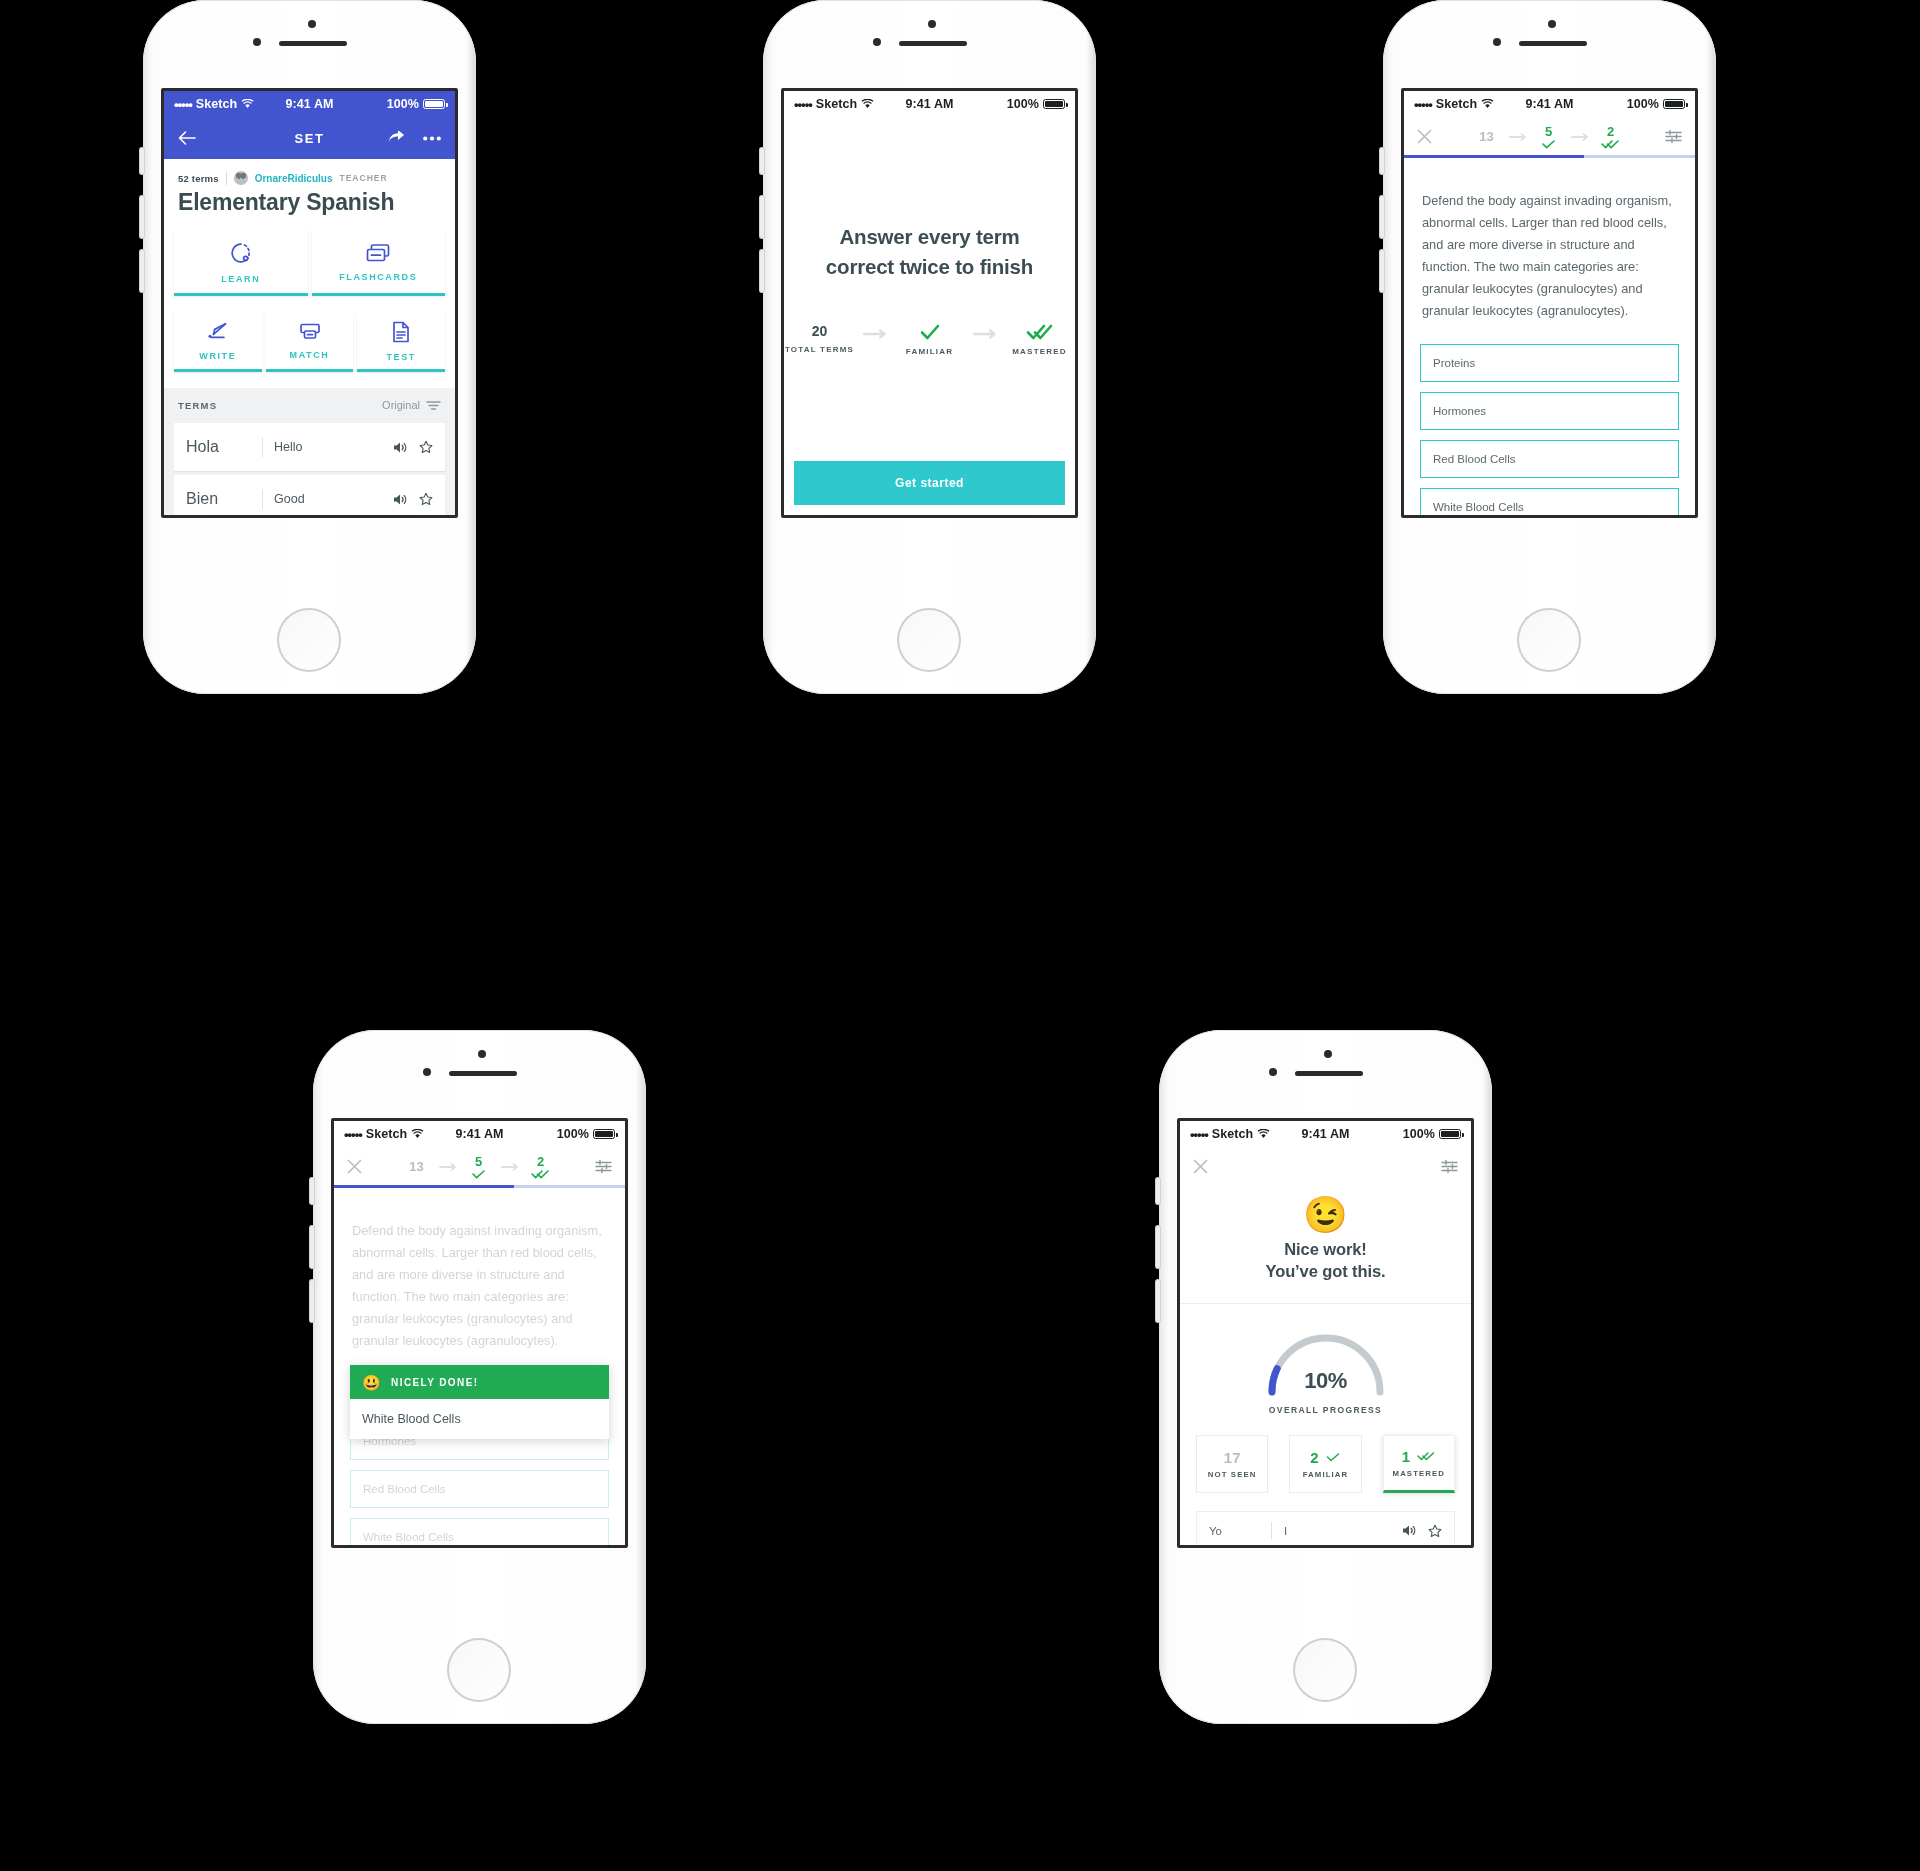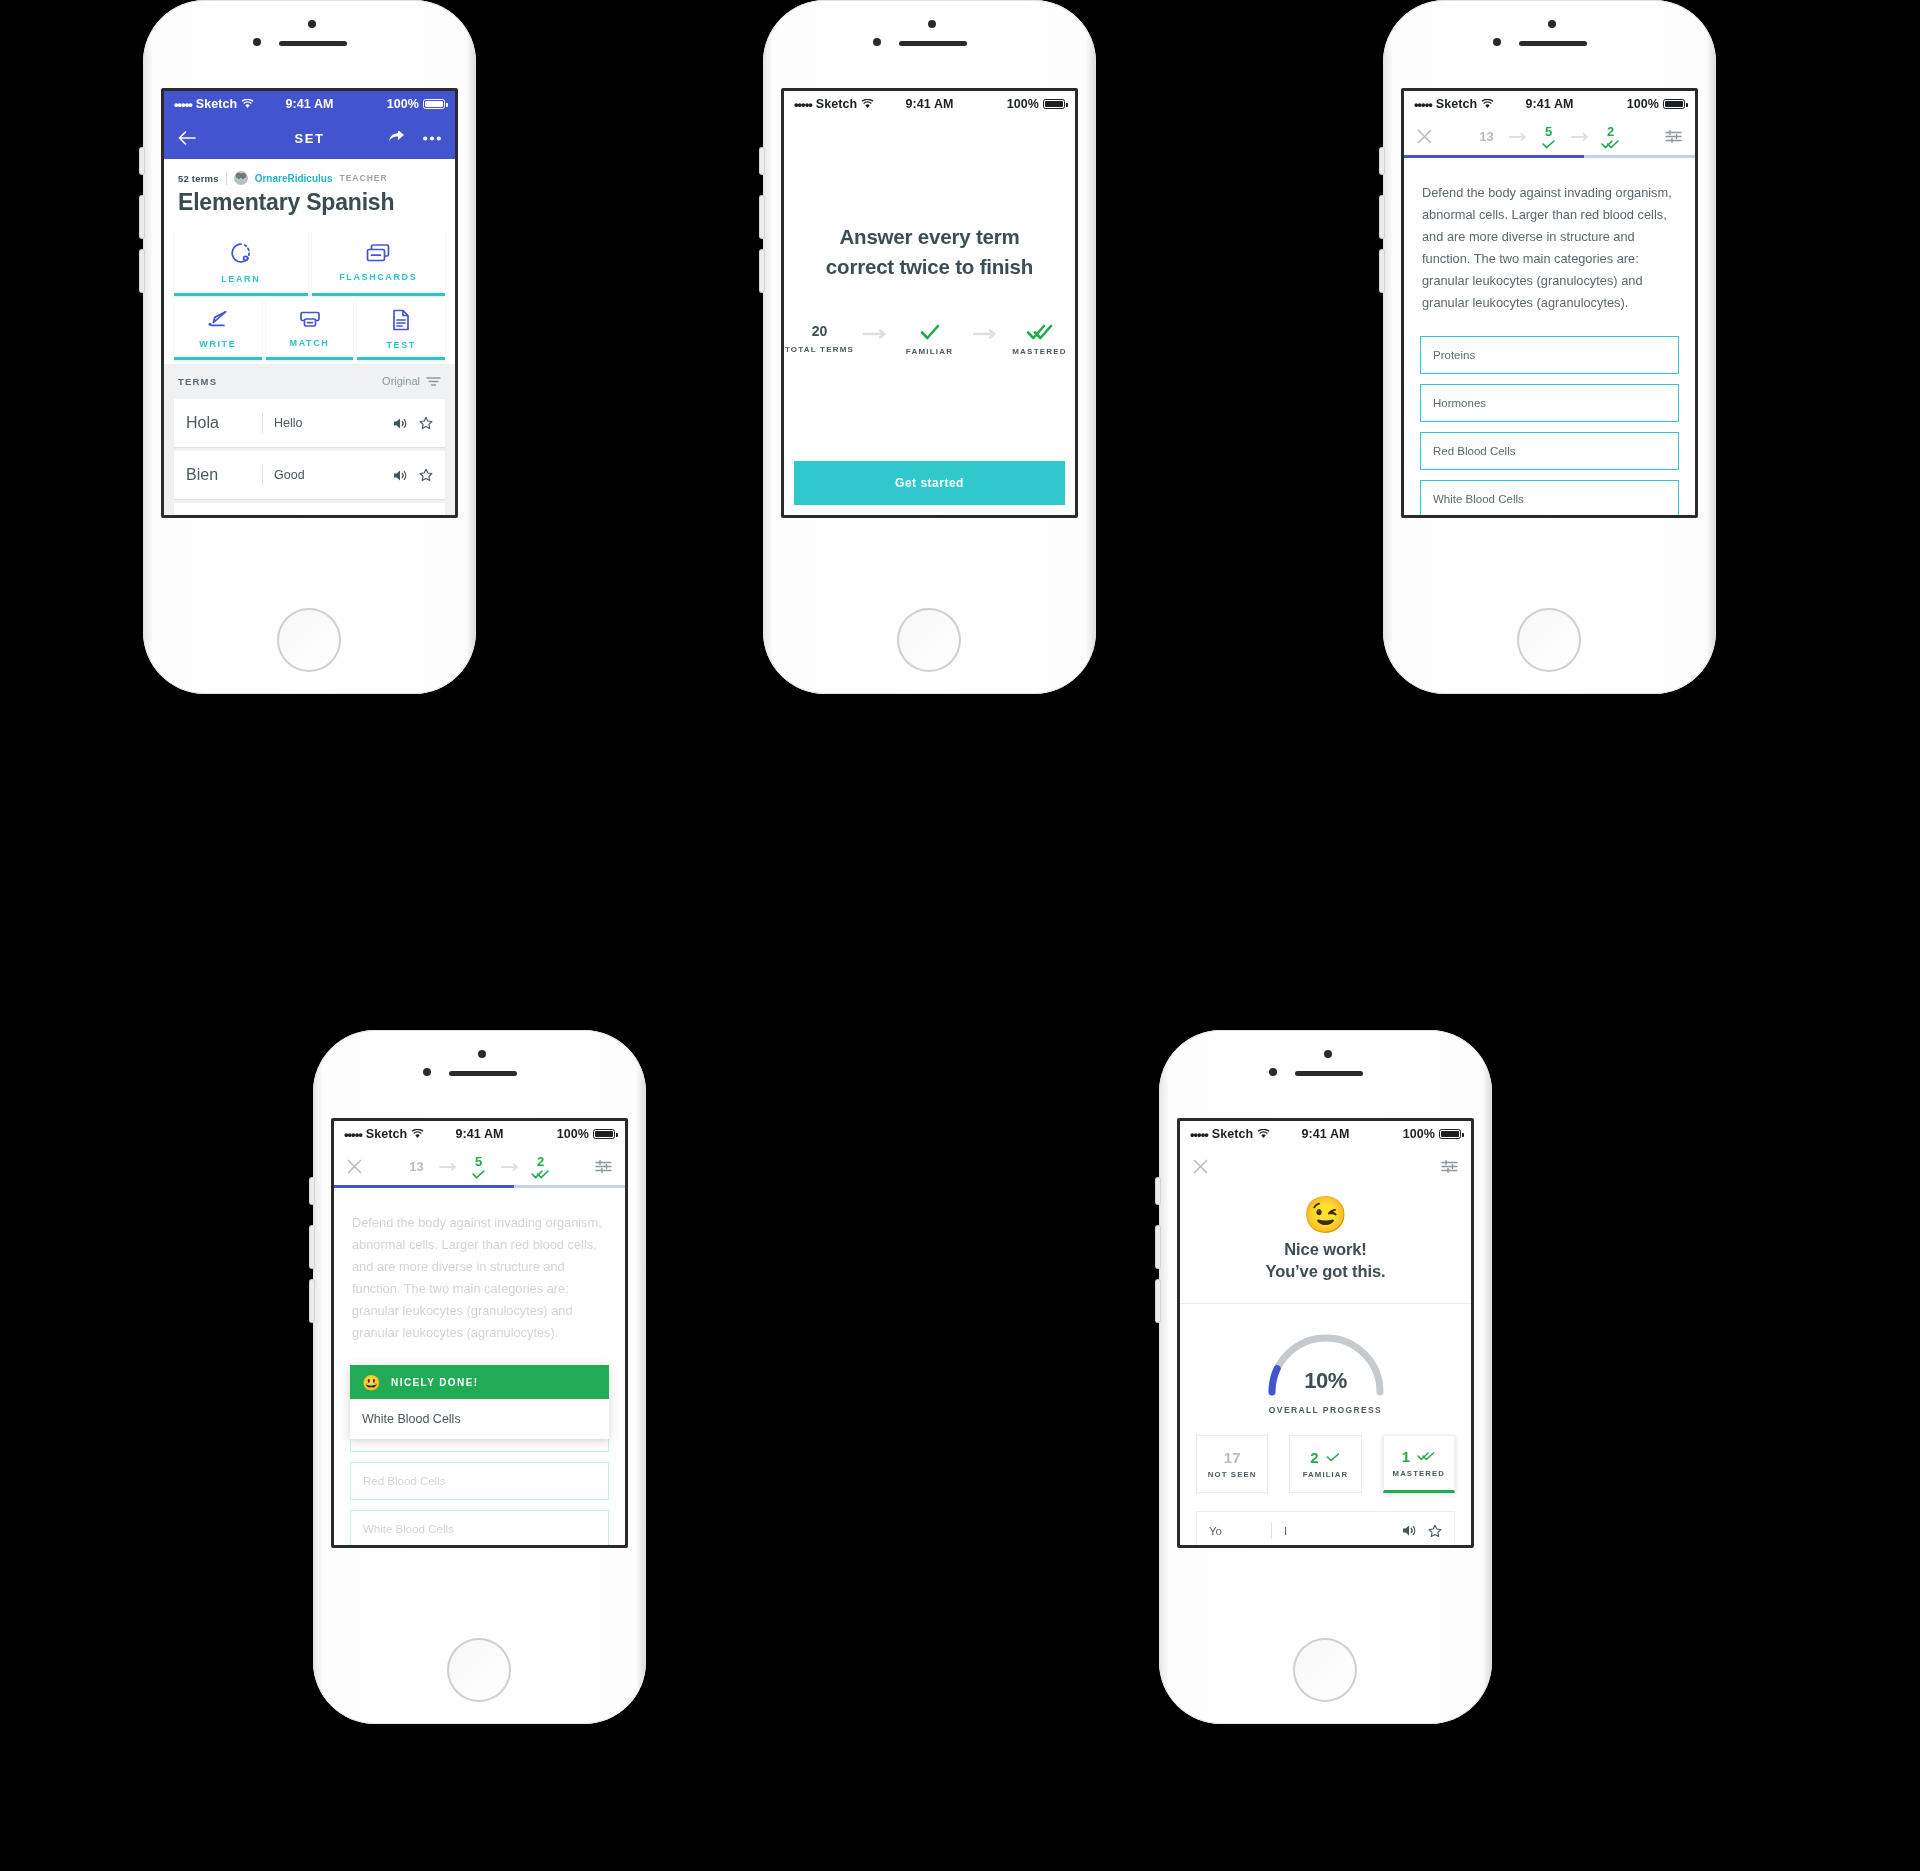--- a/index.html
+++ b/index.html
@@ -65,21 +65,21 @@
   .meta-div { width:1px; height:13px; background:#d6dbdd; }
   .avatar { width:14px;height:14px;border-radius:50%;background:#9aa4a9;
             background-image:radial-gradient(circle at 35% 35%, #6c7a80 22%, transparent 23%),
                              radial-gradient(circle at 65% 35%, #6c7a80 22%, transparent 23%);
             background-color:#b8c0c4; }
   .author { color:#23b5c4; font-weight:700; font-size:10px; }
   .teacher-tag { color:#9aa4a9; letter-spacing:1px; font-size:8.5px; font-weight:600; }
   .set-title { padding:4px 14px 14px; font-size:23px; font-weight:700; color:#394c52; letter-spacing:-.2px; }
 
   .modes { padding:0 10px; }
-  .mode-row { display:flex; gap:4px; margin-bottom:4px; }
+  .mode-row { display:flex; gap:4px; margin-bottom:16px; }
   .mode-card {
     background:#fff; flex:1; height:66px; display:flex; flex-direction:column;
     align-items:center; justify-content:center; gap:8px;
     border-bottom:3px solid #2ec4c4; box-shadow:0 1px 2px rgba(0,0,0,.10);
   }
   .mode-card.small { height:60px; }
   .mode-label { font-size:9px; font-weight:700; letter-spacing:1.6px; color:#2ec4c4; }
   .mode-ic svg { display:block; }
 
   .terms-hdr {
@@ -122,21 +122,21 @@
   .ln-item { display:flex; flex-direction:column; align-items:center; gap:1px; width:40px; }
   .ln-num { font-size:13px; font-weight:700; }
   .ln-num.grey { color:#b6bec2; }
   .ln-num.green { color:#20ab4e; }
   .ln-spacer { flex:1; }
   .ln-arrow { color:#d4dadd; padding:0 2px; }
   .progressbar { height:2.5px; background:#c9cfee; position:relative; }
   .progressbar i { position:absolute; left:0; top:0; bottom:0; background:#4255ce; display:block; }
 
   .q-text {
-    padding:24px 18px 0; font-size:12.8px; line-height:1.72; color:#5a676d;
+    padding:32px 18px 0; font-size:12.8px; line-height:1.72; color:#5a676d;
   }
   .opts { padding:22px 16px 0; display:flex; flex-direction:column; gap:10px; }
   .opt {
     border:1.6px solid #2ec8cd; background:#fff; height:38px;
     display:flex; align-items:center; padding:0 12px;
     font-size:11.5px; color:#5c696f;
   }
 
   
   .dimmed .q-text, .dimmed .opt { opacity:.28; }

